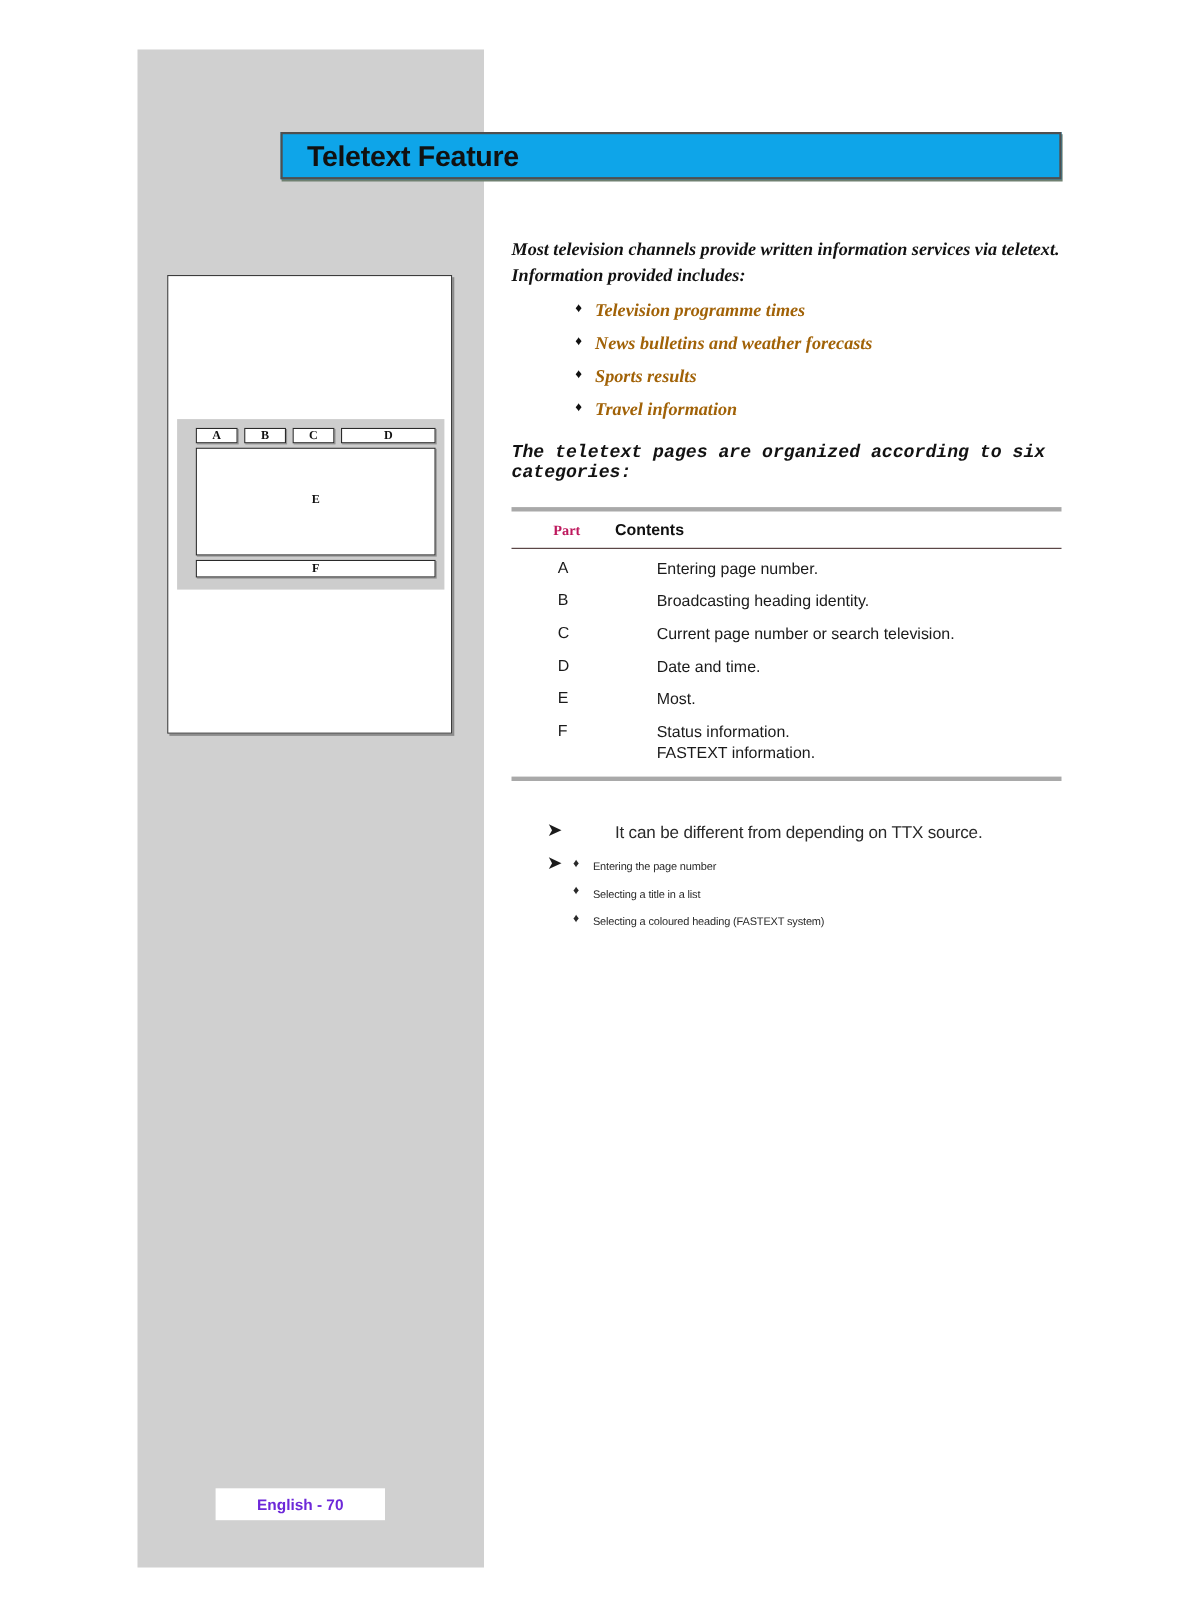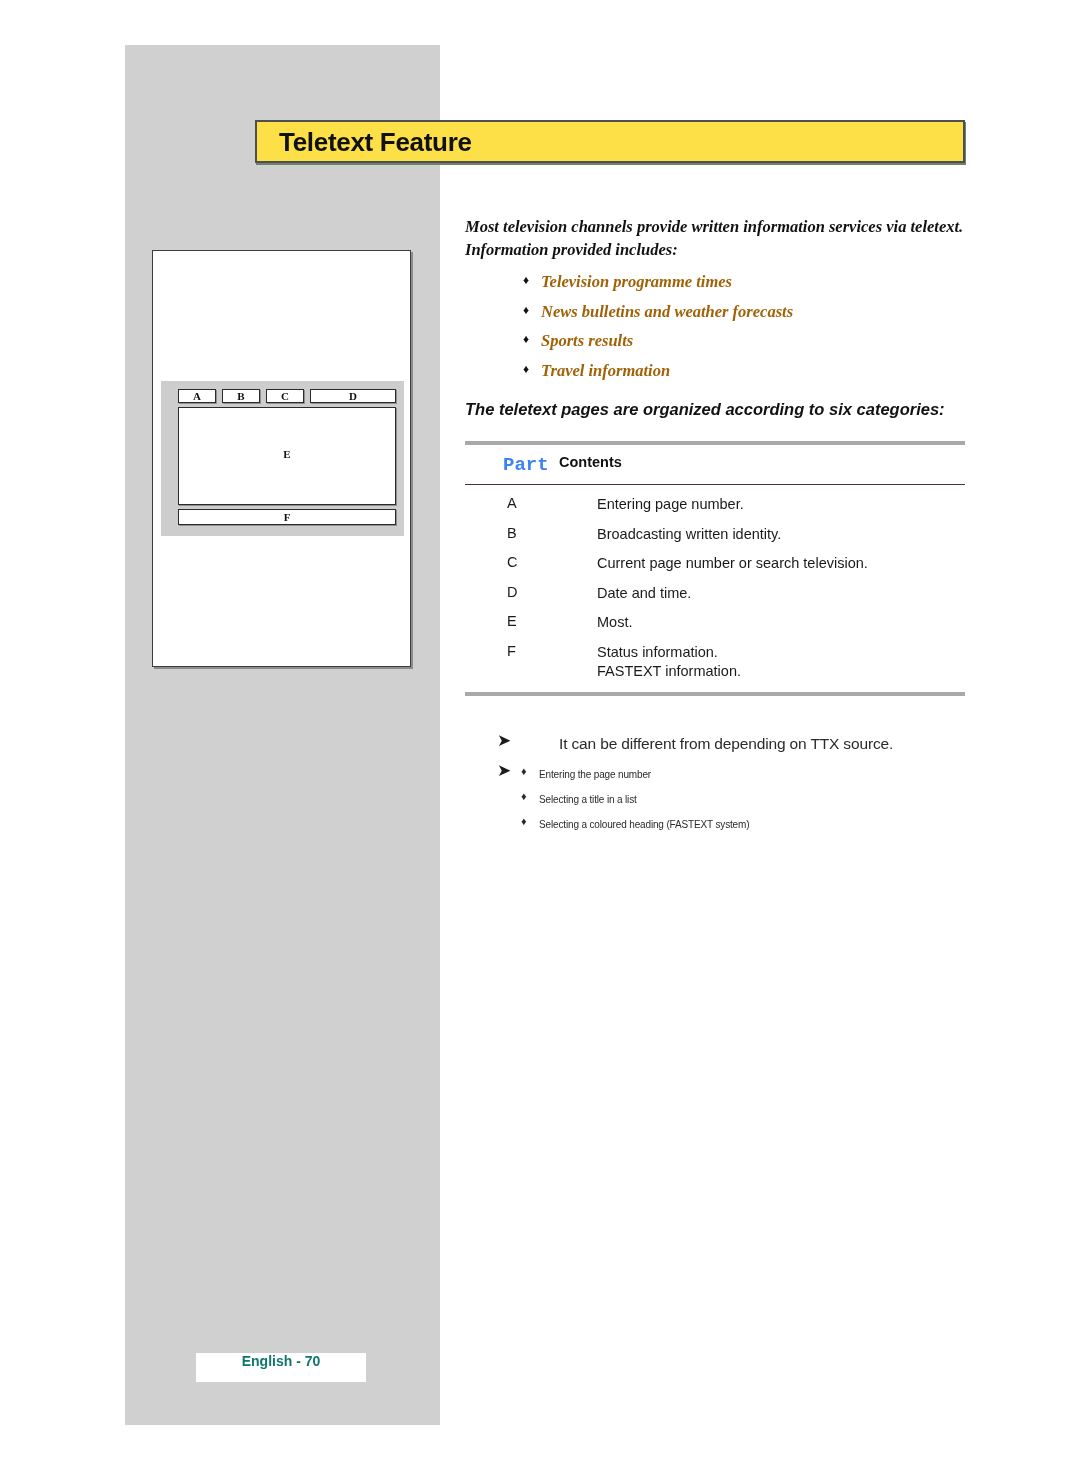--- a/index.html
+++ b/index.html
@@ -25,21 +25,21 @@
     background: #d0d0d0;
   }
 
   
   #title-bar {
     position: absolute;
     left: 255px;
     top: 120px;
     width: 710px;
     height: 43px;
-    background: #fde047;
+    background: #0ea5e9;
     border: 2px solid #4f4f4f;
     box-shadow: 1px 2px 0 0 #6f8070;
     box-sizing: border-box;
     display: flex;
     align-items: center;
   }
   #title-bar .title-text {
     font-family: "Liberation Sans", sans-serif;
     font-weight: bold;
     font-size: 26px;
@@ -131,21 +131,21 @@
   ul.diamond-list li .txt {
     font-family: "Liberation Serif", serif;
     font-style: italic;
     font-weight: bold;
     font-size: 16.5px;
     color: #a16207;
     line-height: 1.2;
   }
 
   .section-lead {
-    font-family: Liberation Sans, sans-serif;
+    font-family: Liberation Mono, monospace;
     font-style: italic;
     font-weight: bold;
     font-size: 16.5px;
     color: #121212;
     margin: 19px 0 0 0;
   }
 
   
   #parts-table {
     margin-top: 22px;
@@ -169,24 +169,24 @@
     width: 100%;
   }
   .thead-row {
     display: flex;
     padding: 9px 0 8px 0;
   }
   .thead-row .th-part {
     width: 94px;
     padding-left: 38px;
     box-sizing: border-box;
-    font-family: Liberation Mono, monospace;
-    font-weight: bold;
-    font-size: 19px;
-    color: #3b82f6;
+    font-family: Liberation Serif, serif;
+    font-weight: bold;
+    font-size: 13px;
+    color: #be185d;
   }
   .thead-row .th-contents {
     font-family: "Liberation Sans", sans-serif;
     font-weight: bold;
     font-size: 14.5px;
     color: #111111;
   }
   .tbody-area { padding-top: 10px; }
   .trow {
     display: flex;
@@ -256,29 +256,30 @@
     color: #2a2a2a;
     line-height: 1.2;
     letter-spacing: -0.15px;
   }
 
   
   #footer-badge {
     position: absolute;
     left: 196px;
     top: 1353px;
-    width: 170px;
+    width: 154px;
     height: 29px;
     background: #ffffff;
     display: flex;
+    align-items: center;
     justify-content: center;
     font-family: "Liberation Sans", sans-serif;
     font-weight: bold;
     font-size: 14px;
-    color: #0f766e;
+    color: #6d28d9;
   }
 </style>
 </head>
 <body>
 
 <div id="sidebar-band"></div>
 
 <div id="title-bar">
   <span class="title-text">Teletext Feature</span>
 </div>
@@ -341,21 +342,21 @@
 
     <div class="rule-head"></div>
 
     <div class="tbody-area">
       <div class="trow">
         <div class="td-part">A</div>
         <div class="td-contents">Entering page number.</div>
       </div>
       <div class="trow">
         <div class="td-part">B</div>
-        <div class="td-contents">Broadcasting written identity.</div>
+        <div class="td-contents">Broadcasting heading identity.</div>
       </div>
       <div class="trow">
         <div class="td-part">C</div>
         <div class="td-contents">Current page number or search television.</div>
       </div>
       <div class="trow">
         <div class="td-part">D</div>
         <div class="td-contents">Date and time.</div>
       </div>
       <div class="trow">

